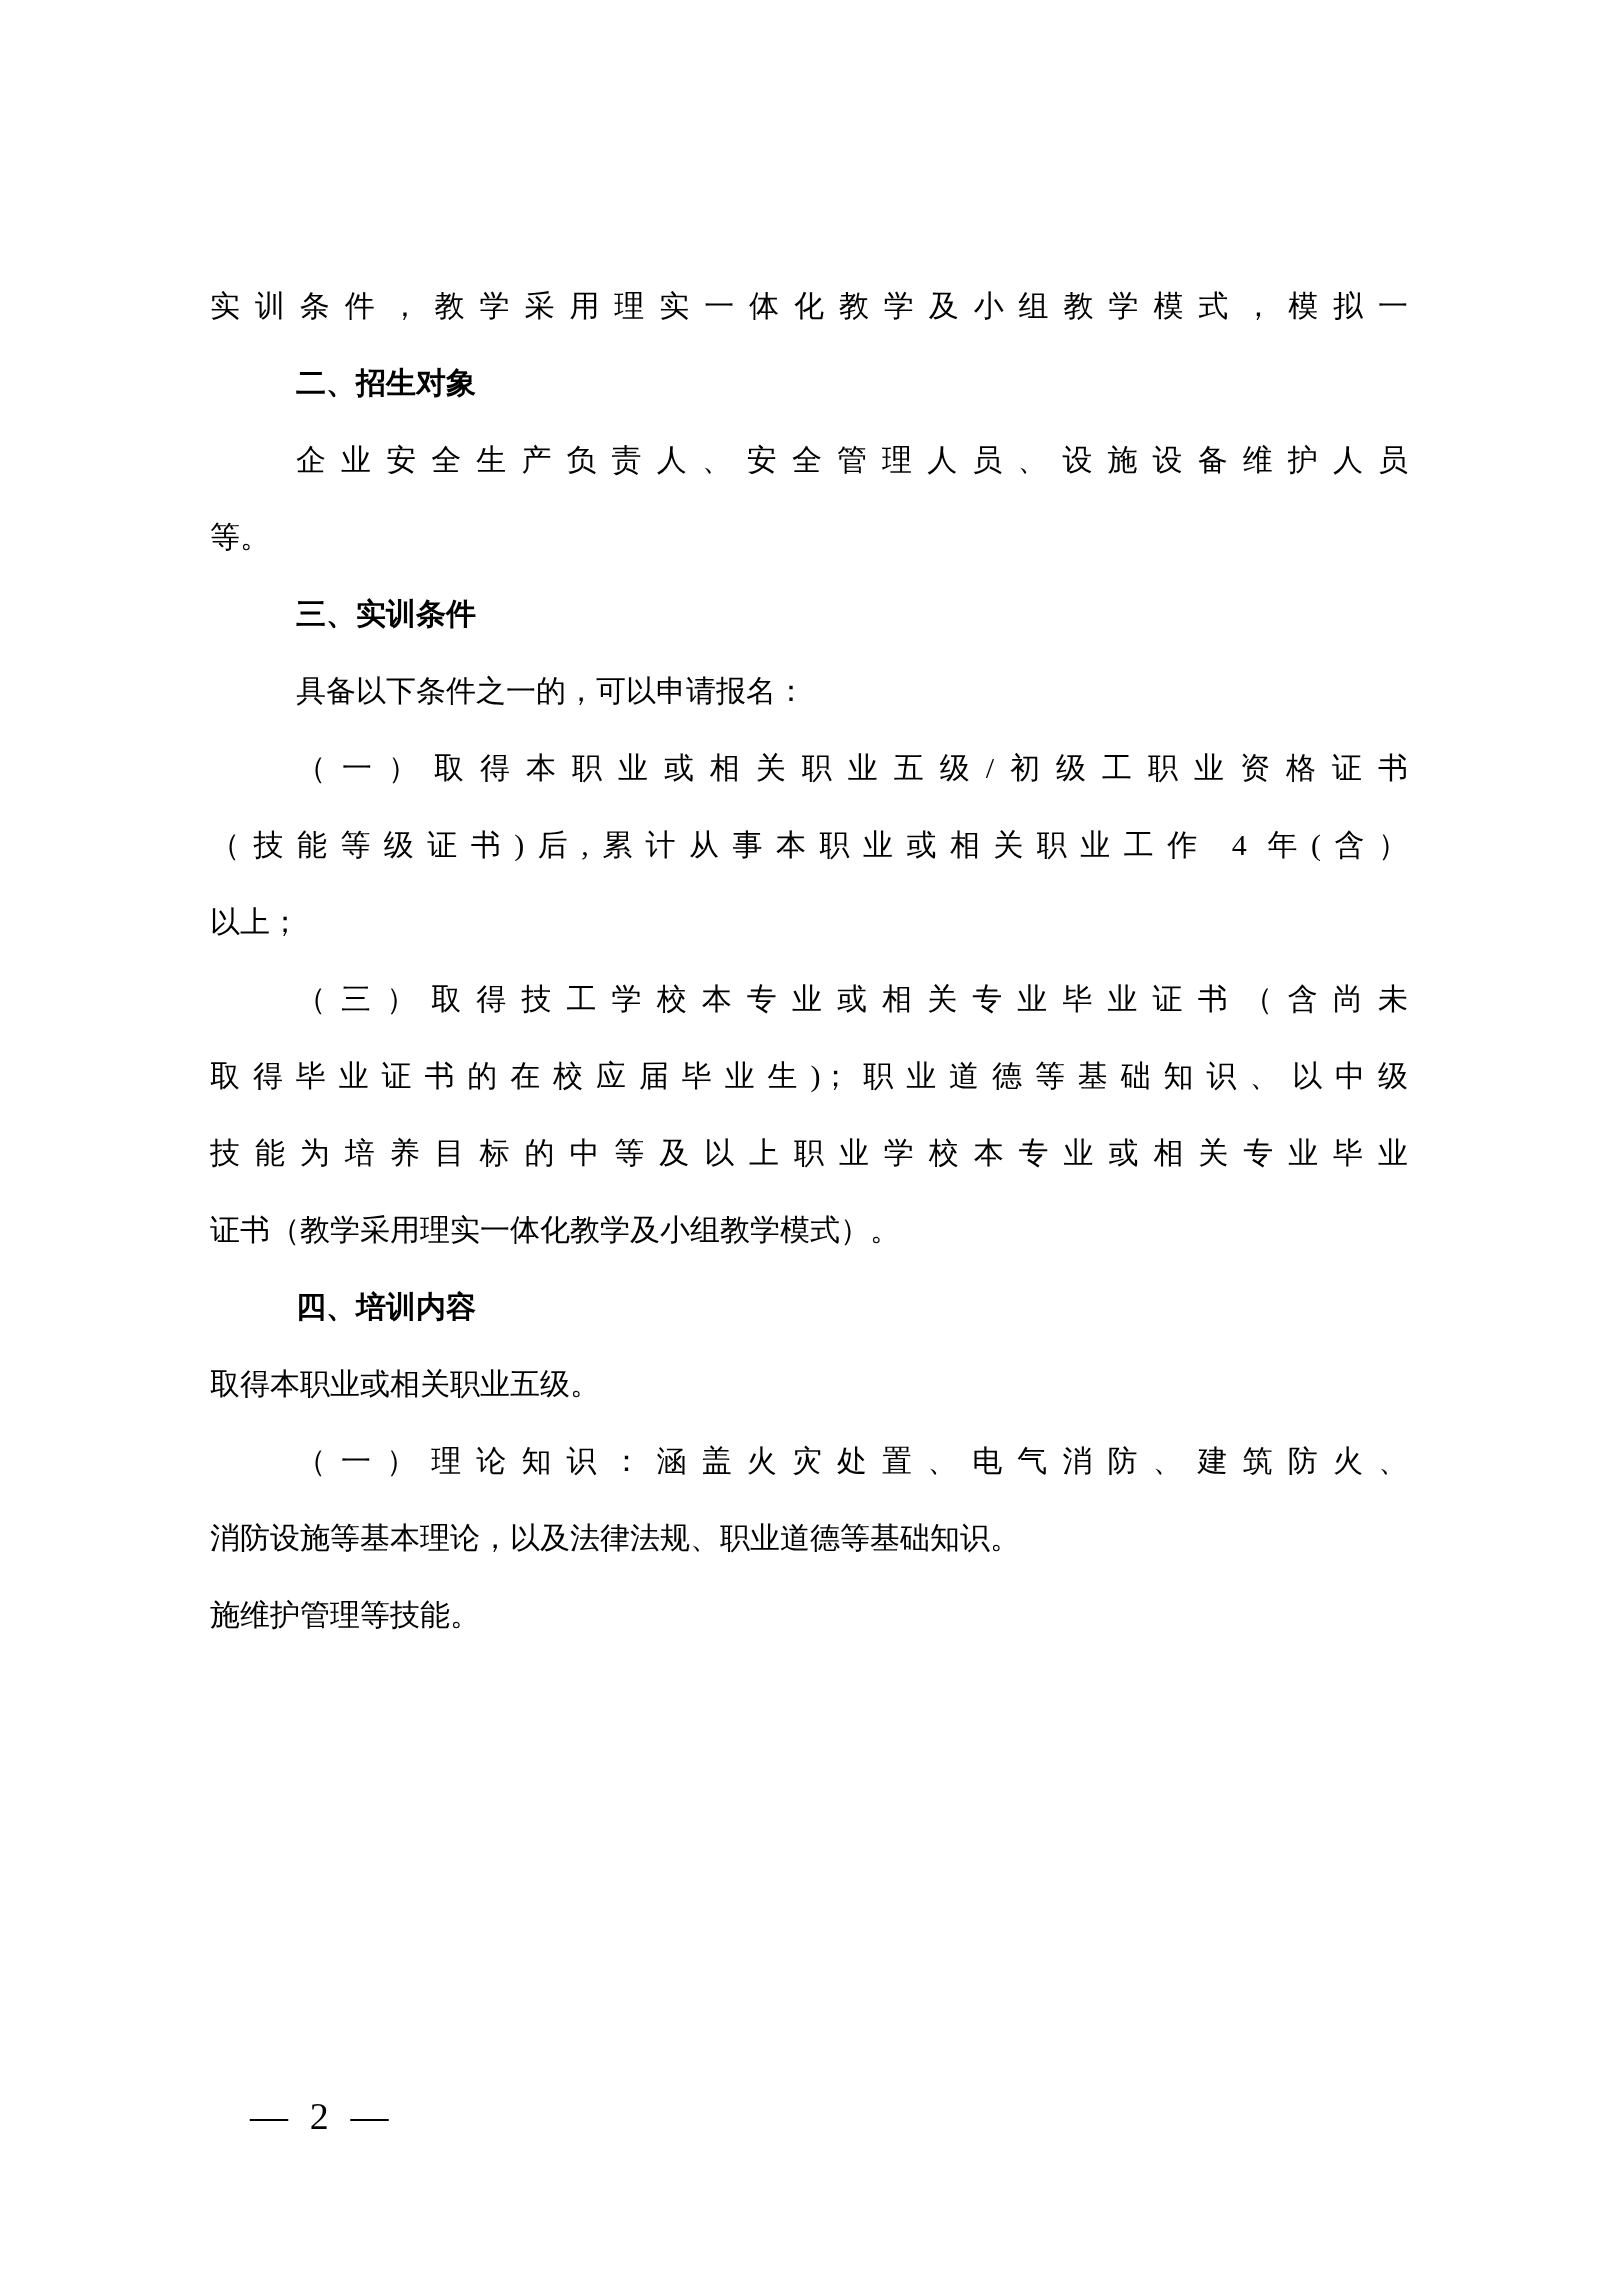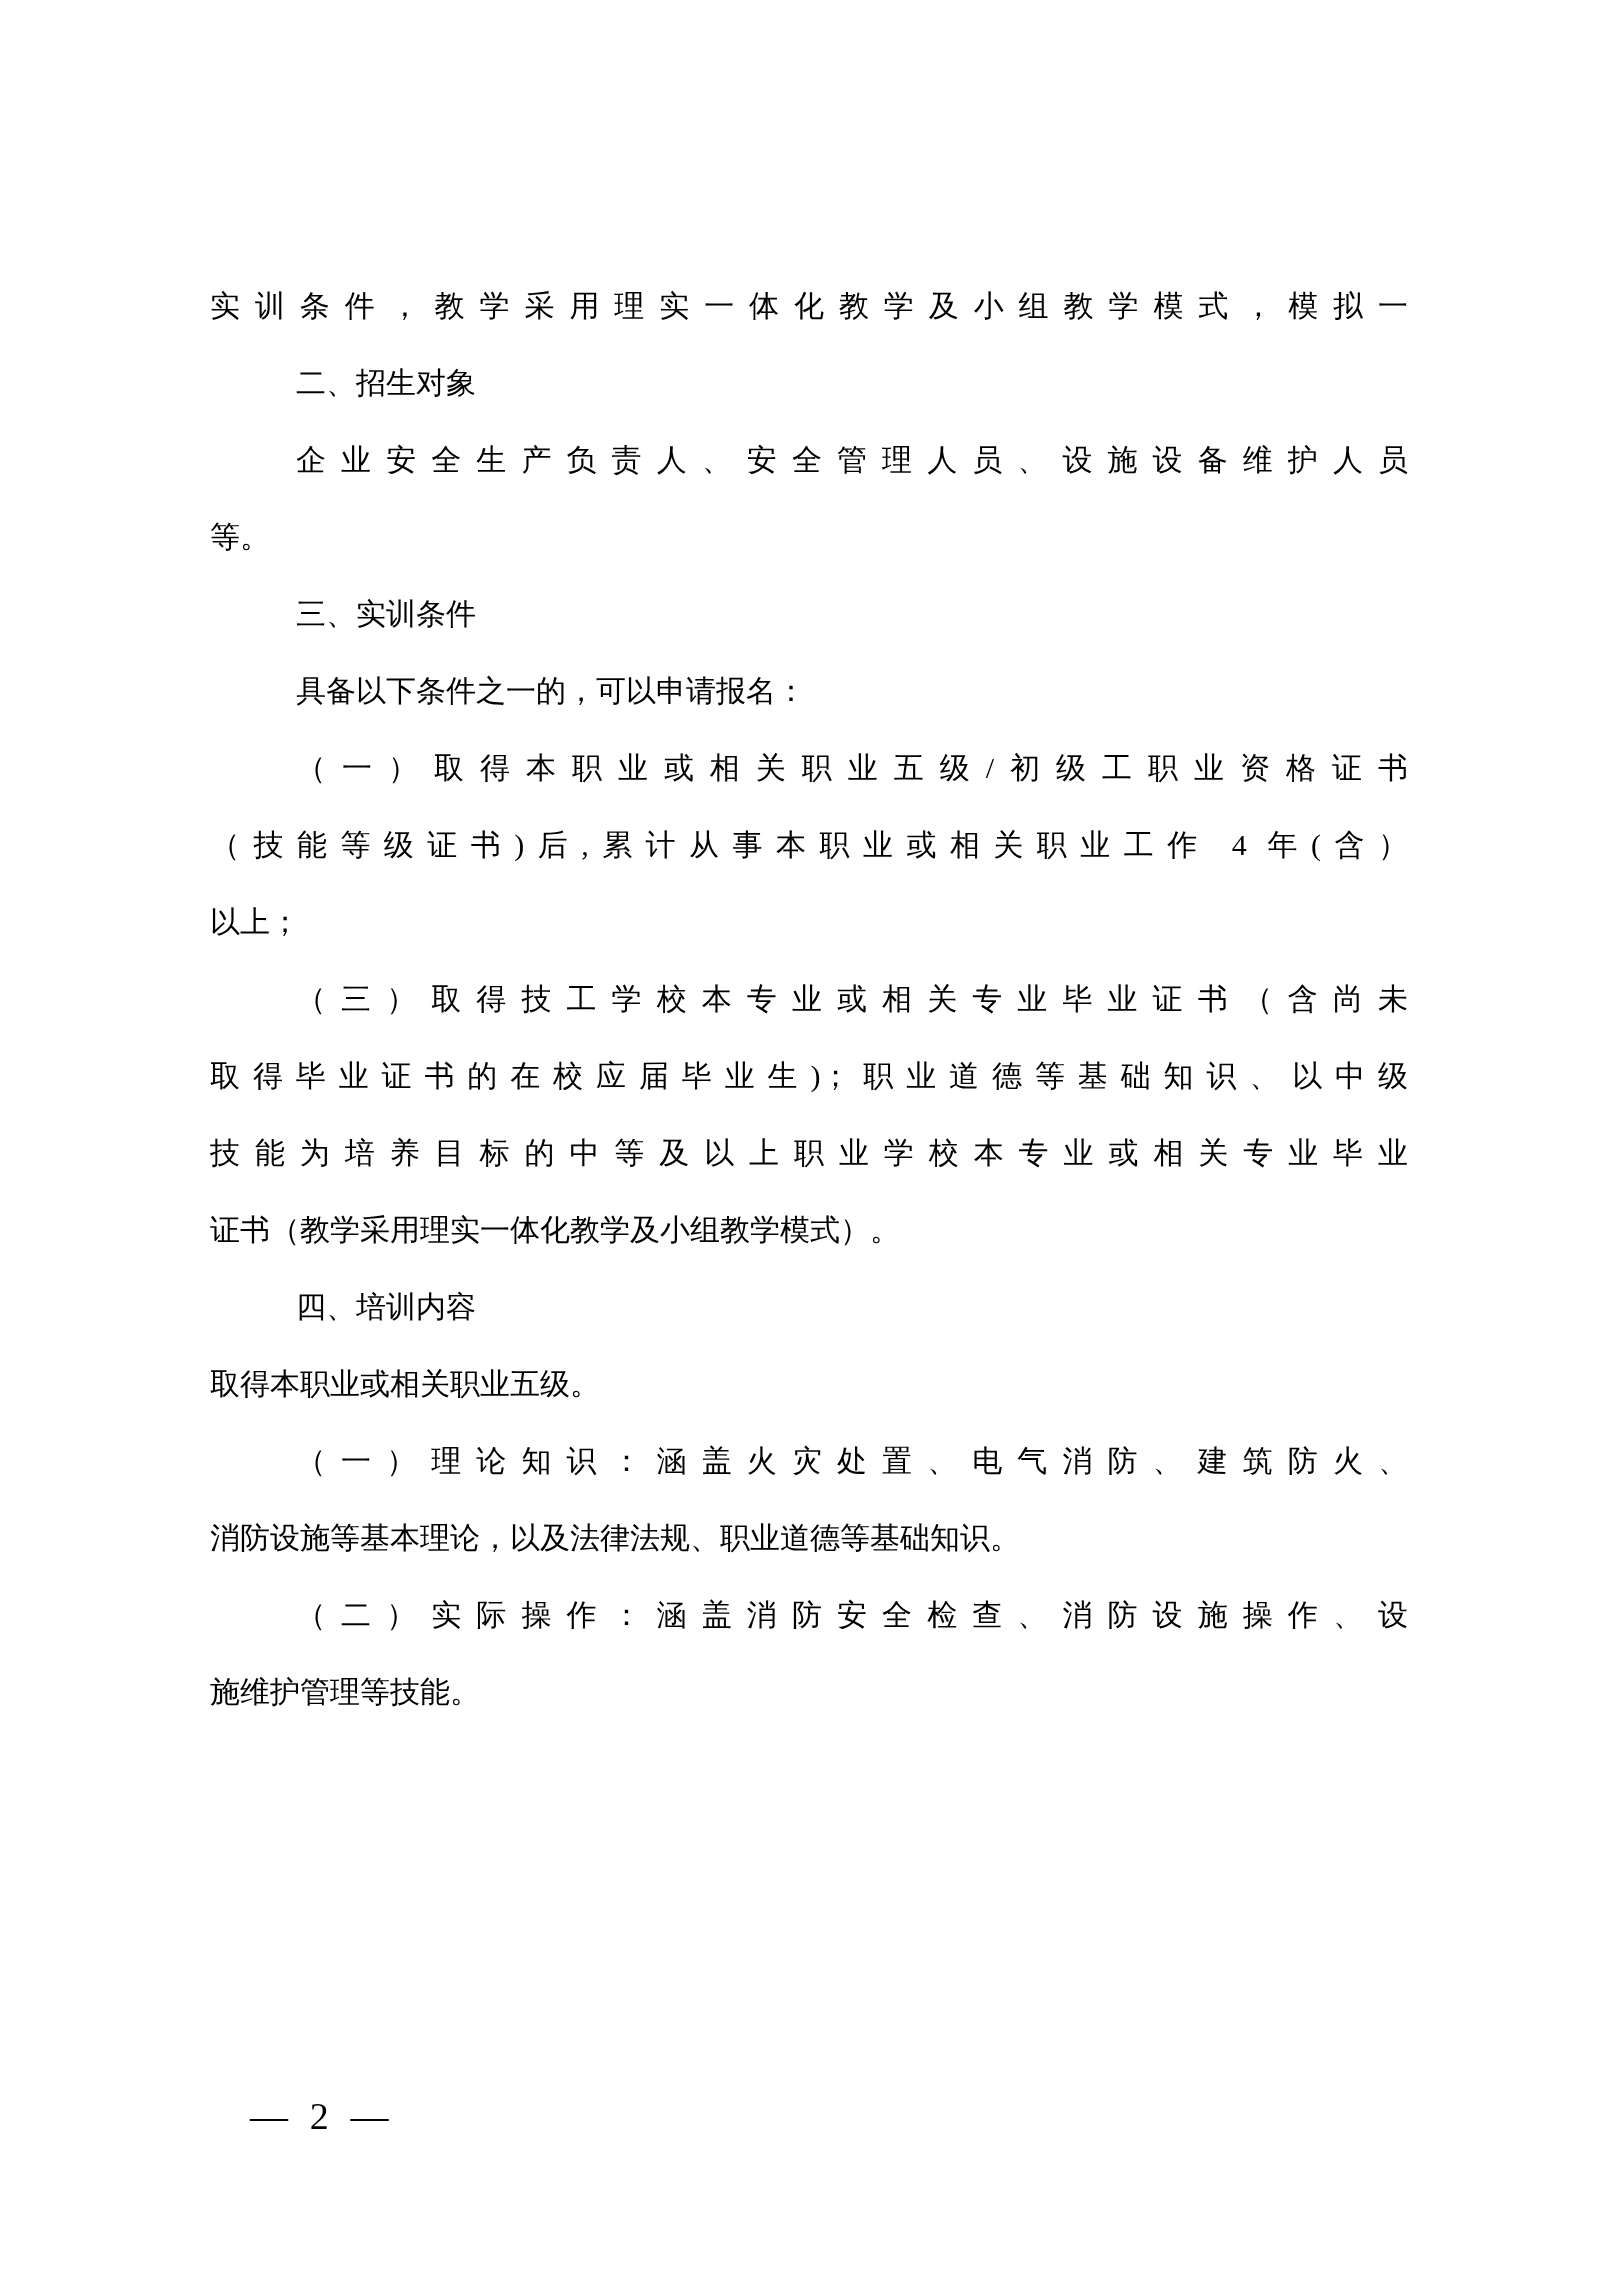--- a/index.html
+++ b/index.html
@@ -31,21 +31,21 @@
   .indent {
     text-indent: 86px;
   }
   .just {
     text-align: justify;
     text-align-last: justify;
     text-justify: inter-character;
   }
   .heading {
     font-family: "Liberation Sans", sans-serif;
-    font-weight: 400;
+    font-weight: 700;
   }
   .page-footer {
     position: absolute;
     left: 250px;
     top: 2094px;
     font-size: 38px;
     line-height: 44px;
     word-spacing: 12.3px;
     color: #000000;
   }
@@ -64,18 +64,17 @@
   <div class="line just">（技能等级证书)后,累计从事本职业或相关职业工作 4 年(含）</div>
   <div class="line">以上；</div>
   <div class="line just indent">（三）取得技工学校本专业或相关专业毕业证书（含尚未</div>
   <div class="line just">取得毕业证书的在校应届毕业生)；职业道德等基础知识、以中级</div>
   <div class="line just">技能为培养目标的中等及以上职业学校本专业或相关专业毕业</div>
   <div class="line">证书（教学采用理实一体化教学及小组教学模式）。</div>
   <div class="line heading indent">四、培训内容</div>
   <div class="line">取得本职业或相关职业五级。</div>
   <div class="line just indent">（一）理论知识：涵盖火灾处置、电气消防、建筑防火、</div>
   <div class="line">消防设施等基本理论，以及法律法规、职业道德等基础知识。</div>
-  <div class="line just indent">（二）实际操作：涵盖消防安全检查、消防设施操作、设</div>
   <div class="line">施维护管理等技能。</div>
 </div>
 
 <div class="page-footer">— 2 —</div>
 
 
 </body></html>

